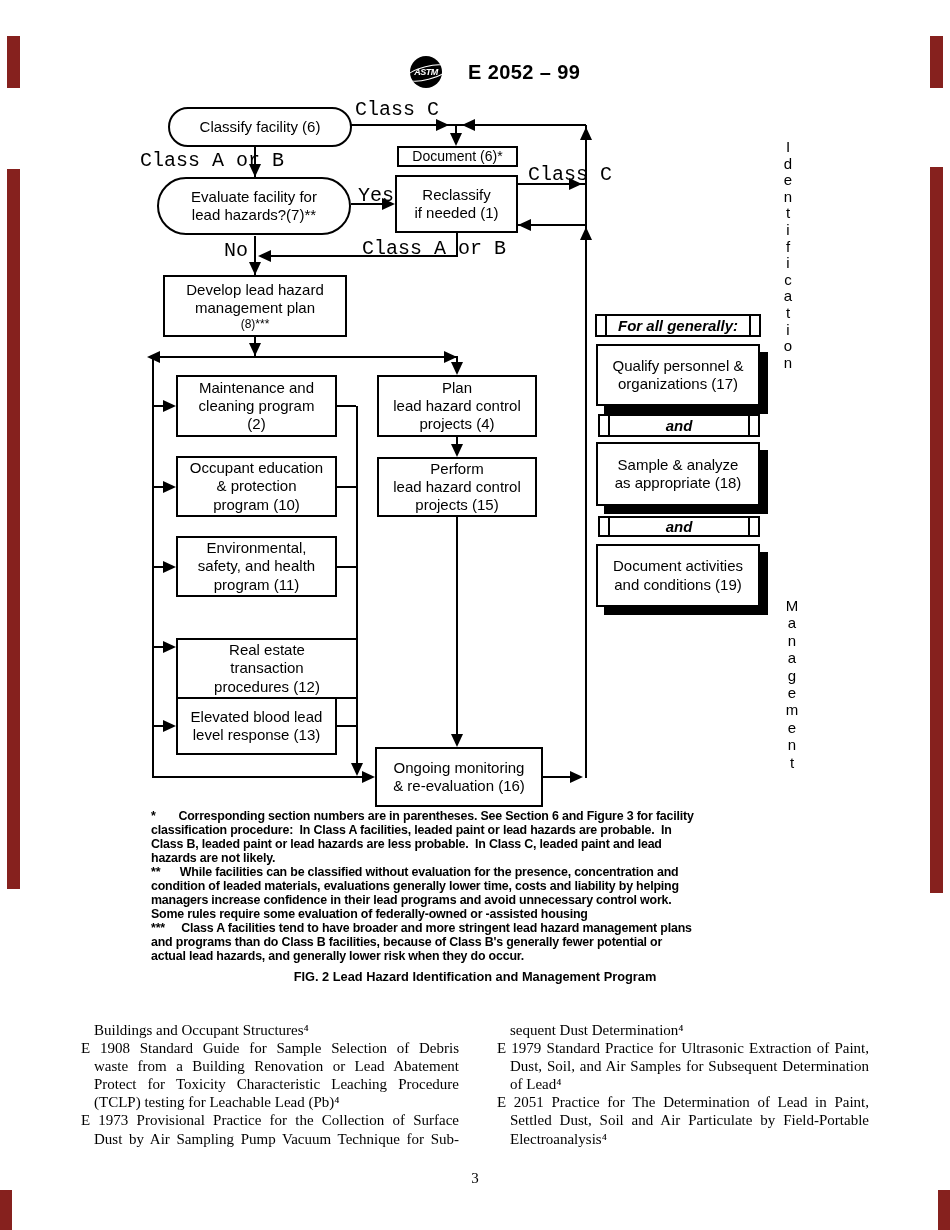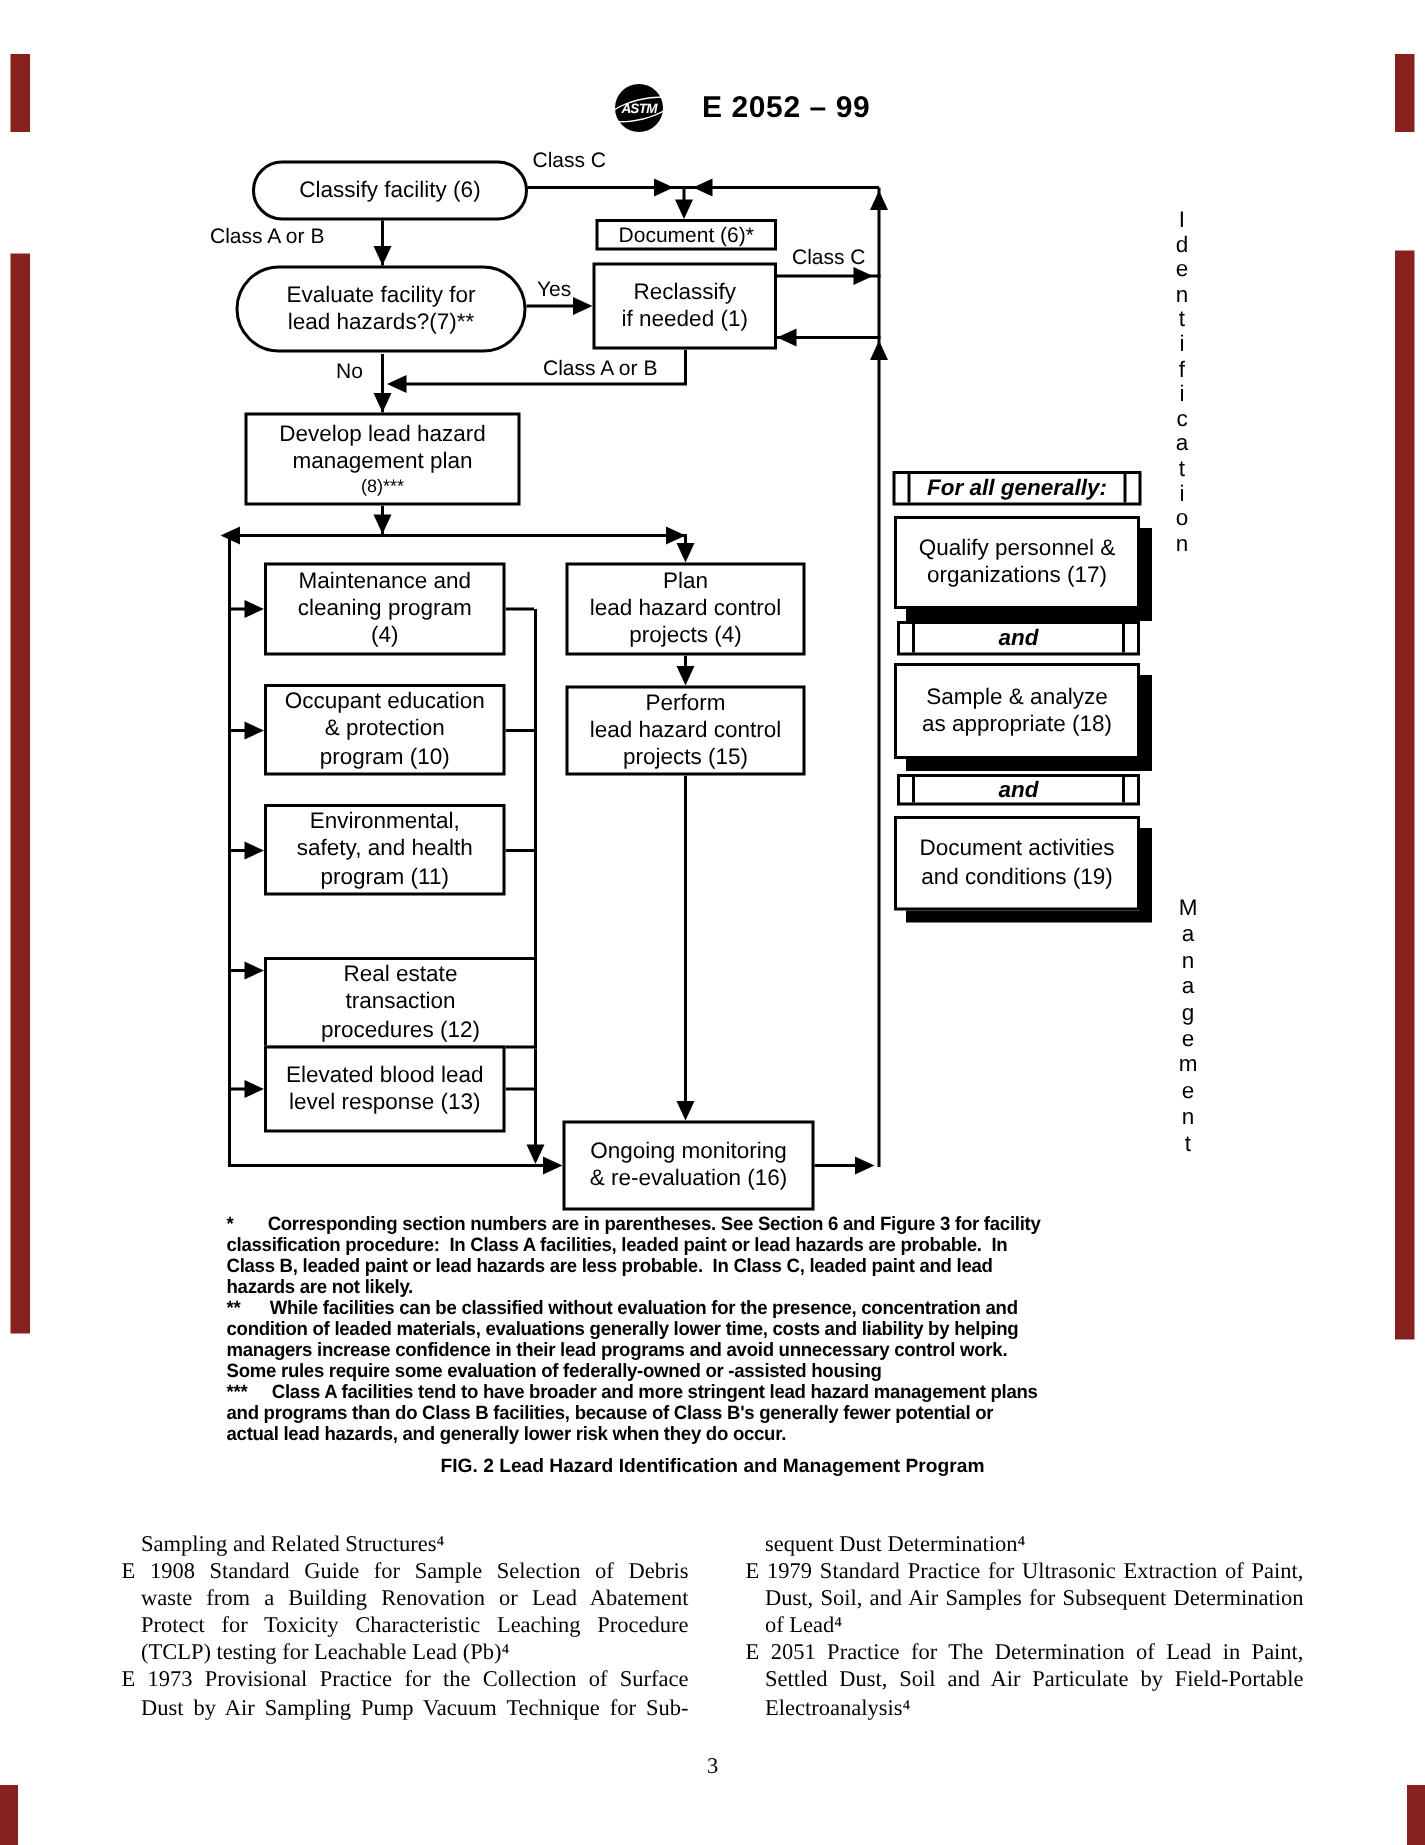--- a/index.html
+++ b/index.html
@@ -28,21 +28,21 @@
   .ribbon::before,.ribbon::after{content:"";position:absolute;top:0;bottom:0;width:2px;background:#000;}
   .ribbon::before{left:8px;}.ribbon::after{right:8px;}
   .box-sub{font-size:12px;line-height:1.1;}
   .hl{position:absolute;height:2px;background:#000;}
   .vl{position:absolute;width:2px;background:#000;}
   .ar{position:absolute;width:0;height:0;border:solid transparent;}
   .ar.r{border-width:6px 0 6px 13px;border-left-color:#000;}
   .ar.l{border-width:6px 13px 6px 0;border-right-color:#000;}
   .ar.d{border-width:13px 6px 0 6px;border-top-color:#000;}
   .ar.u{border-width:0 6px 13px 6px;border-bottom-color:#000;}
-  .fl-label{position:absolute;font-size:14px;white-space:nowrap;}
+  .fl-label{position:absolute;font-size:20px;white-space:nowrap;font-family:Liberation Mono, monospace;}
 
   .v-word{position:absolute;font-size:15px;text-align:center;width:18px;}
   .v-word div{line-height:16.6px;}
   .v-word.mgmt div{line-height:17.4px;}
 
   
   .footnotes{position:absolute;left:151px;top:809px;width:672px;font-weight:bold;font-size:12.8px;
        line-height:14.05px;letter-spacing:-0.2px;transform:scaleX(0.97);transform-origin:0 0;}
   .fn-line{white-space:pre;}
   .caption{position:absolute;left:0;top:969px;width:950px;text-align:center;font-weight:bold;font-size:12.8px;}
@@ -141,21 +141,21 @@
 lead hazards?(7)**</div>
   <div class="box" style="left:395px;top:175px;width:123px;height:58px">Reclassify
 if needed (1)</div>
   <div class="box" style="left:163px;top:275px;width:184px;height:62px">
     <span>Develop lead hazard
 management plan</span>
     <span class="box-sub">(8)***</span>
   </div>
   <div class="box" style="left:176px;top:375px;width:161px;height:62px">Maintenance and
 cleaning program
-(4)</div>
+(2)</div>
   <div class="box" style="left:176px;top:456px;width:161px;height:61px">Occupant education
 &amp; protection
 program (10)</div>
   <div class="box" style="left:176px;top:536px;width:161px;height:61px">Environmental,
 safety, and health
 program (11)</div>
   <div class="box" style="left:176px;top:638px;width:182px;height:61px">Real estate
 transaction
 procedures (12)</div>
   <div class="box" style="left:176px;top:697px;width:161px;height:58px">Elevated blood lead
@@ -225,21 +225,21 @@
     <div class="fn-line">managers increase confidence in their lead programs and avoid unnecessary control work.</div>
     <div class="fn-line">Some rules require some evaluation of federally-owned or -assisted housing</div>
     <div class="fn-line">***     Class A facilities tend to have broader and more stringent lead hazard management plans</div>
     <div class="fn-line">and programs than do Class B facilities, because of Class B's generally fewer potential or</div>
     <div class="fn-line">actual lead hazards, and generally lower risk when they do occur.</div>
   </div>
 
   <div class="caption">FIG. 2 Lead Hazard Identification and Management Program</div>
 
   <div class="refcol leftcol">
-    <div class="rl cont nj">Sampling and Related Structures⁴</div>
+    <div class="rl cont nj">Buildings and Occupant Structures⁴</div>
     <div class="rl">E 1908 Standard Guide for Sample Selection of Debris</div>
     <div class="rl cont">waste from a Building Renovation or Lead Abatement</div>
     <div class="rl cont">Protect for Toxicity Characteristic Leaching Procedure</div>
     <div class="rl cont nj">(TCLP) testing for Leachable Lead (Pb)⁴</div>
     <div class="rl">E 1973 Provisional Practice for the Collection of Surface</div>
     <div class="rl cont">Dust by Air Sampling Pump Vacuum Technique for Sub-</div>
   </div>
   <div class="refcol rightcol">
     <div class="rl cont nj">sequent Dust Determination⁴</div>
     <div class="rl">E 1979 Standard Practice for Ultrasonic Extraction of Paint,</div>

